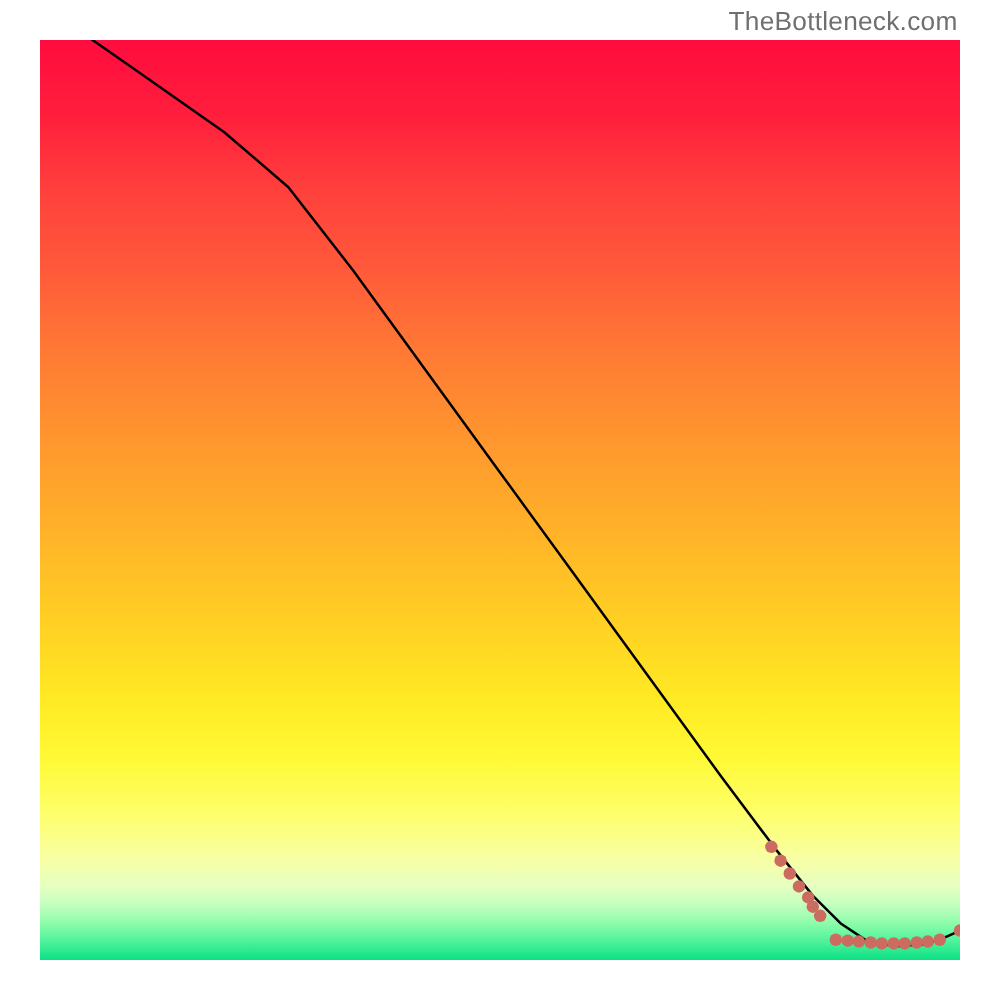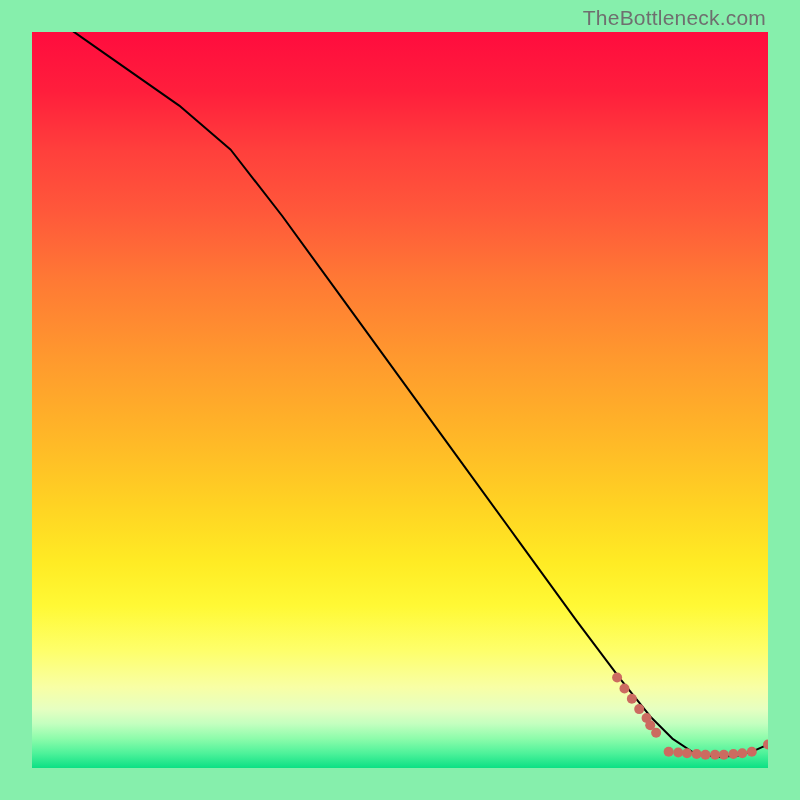--- a/index.html
+++ b/index.html
@@ -8,21 +8,21 @@
     width: 800px;
     height: 800px;
     background: #000;
     overflow: hidden;
     font-family: Arial, Helvetica, sans-serif;
   }
   .stage {
     position: relative;
     width: 800px;
     height: 800px;
-    background: #86efac;
+    background: #ffffff;
   }
   .plot {
     position: absolute;
     left: 32px;
     top: 32px;
     width: 736px;
     height: 736px;
     overflow: hidden;
   }
   .gradient {

